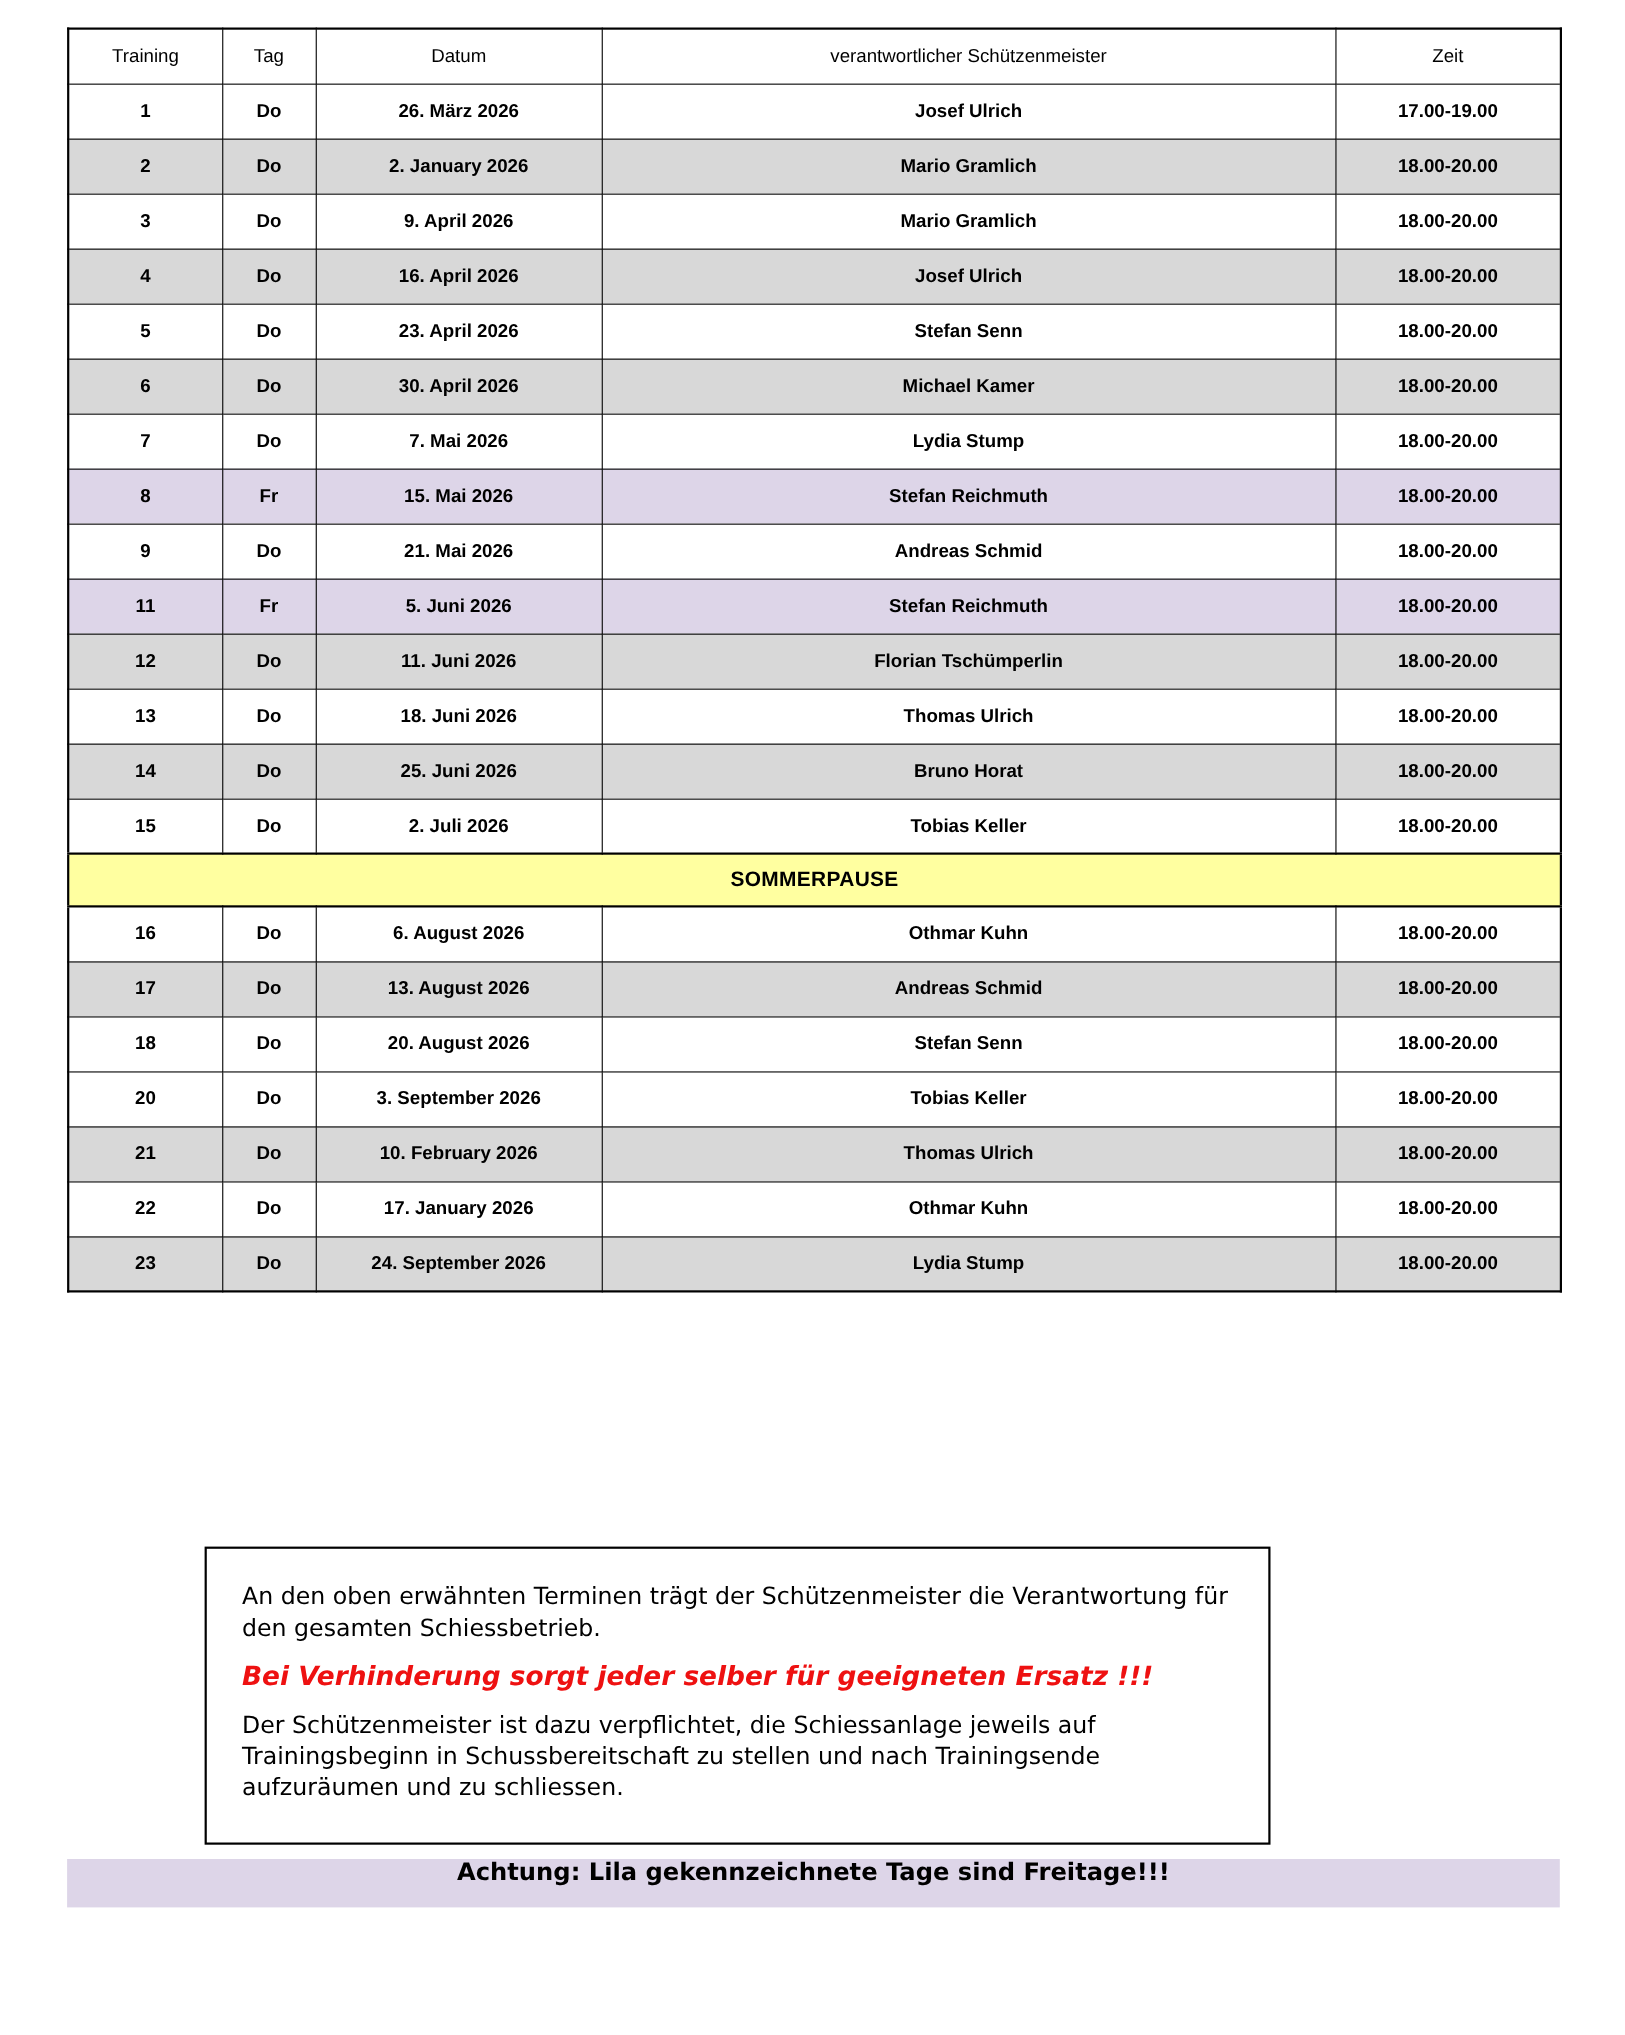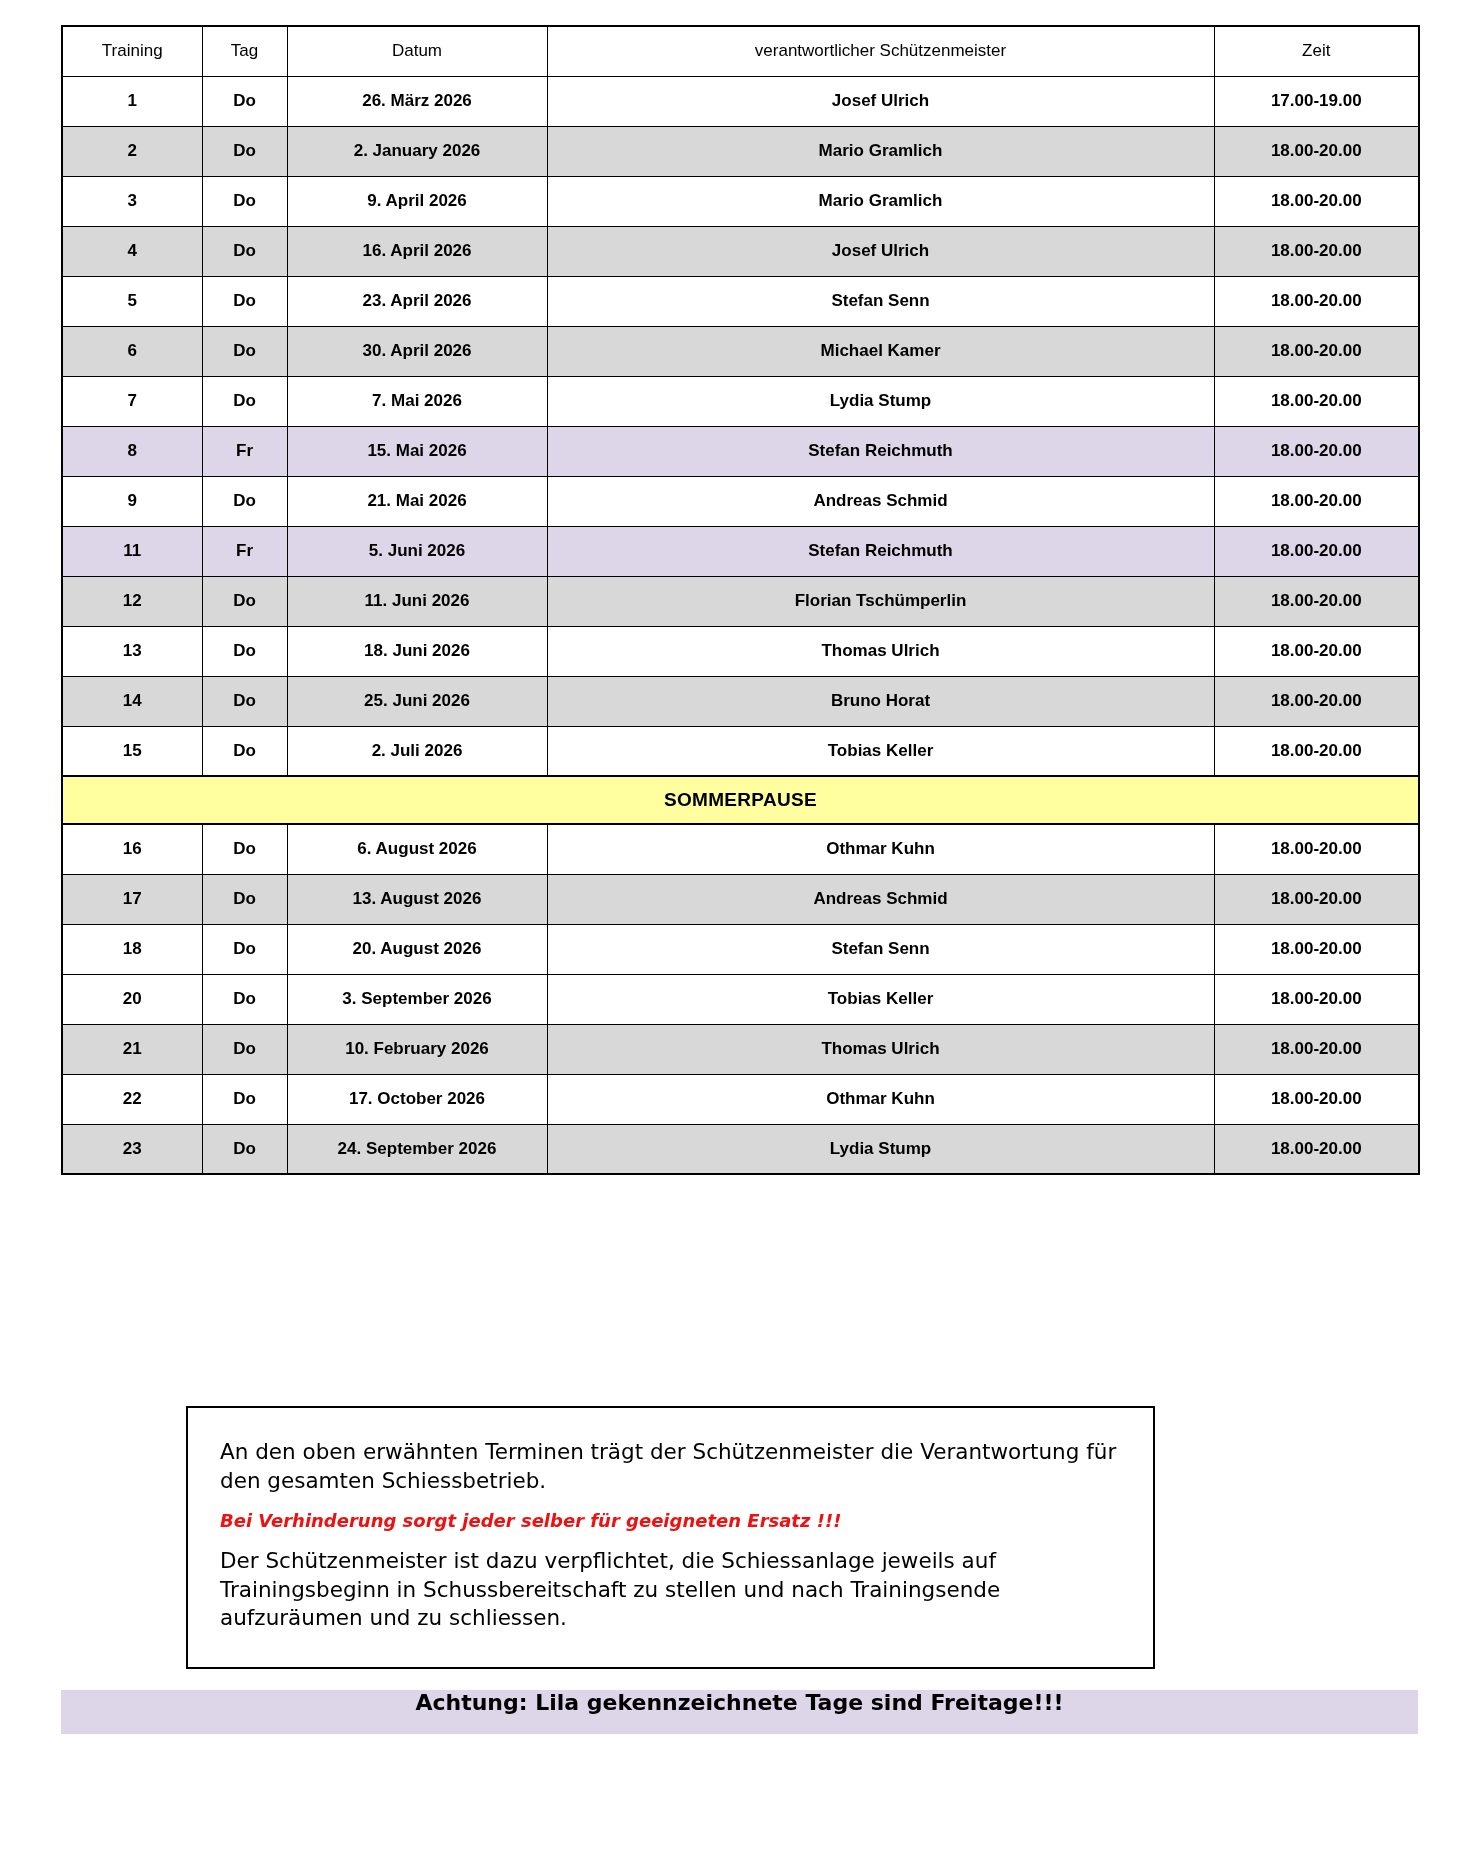--- a/index.html
+++ b/index.html
@@ -88,21 +88,21 @@
     margin: 14px;
     font-size: 21.5px;
     line-height: 1.33;
     color: #000;
     font-family: "DejaVu Sans", sans-serif;
   }
   .note p.warn {
     color: #ee1111;
     font-weight: bold;
     font-style: italic;
-    font-size: 18px;
+    font-size: 24px;
   }
 
   
   .banner {
     position: absolute;
     left: 61px;
     top: 1690px;
     width: 1357px;
     height: 44px;
     background: #ddd5e8;
@@ -273,21 +273,21 @@
           <tr class="shade">
             <td>21</td>
             <td>Do</td>
             <td>10. February 2026</td>
             <td>Thomas Ulrich</td>
             <td>18.00-20.00</td>
           </tr>
           <tr class="plain">
             <td>22</td>
             <td>Do</td>
-            <td>17. October 2026</td>
+            <td>17. January 2026</td>
             <td>Othmar Kuhn</td>
             <td>18.00-20.00</td>
           </tr>
           <tr class="shade">
             <td>23</td>
             <td>Do</td>
             <td>24. September 2026</td>
             <td>Lydia Stump</td>
             <td>18.00-20.00</td>
           </tr>

